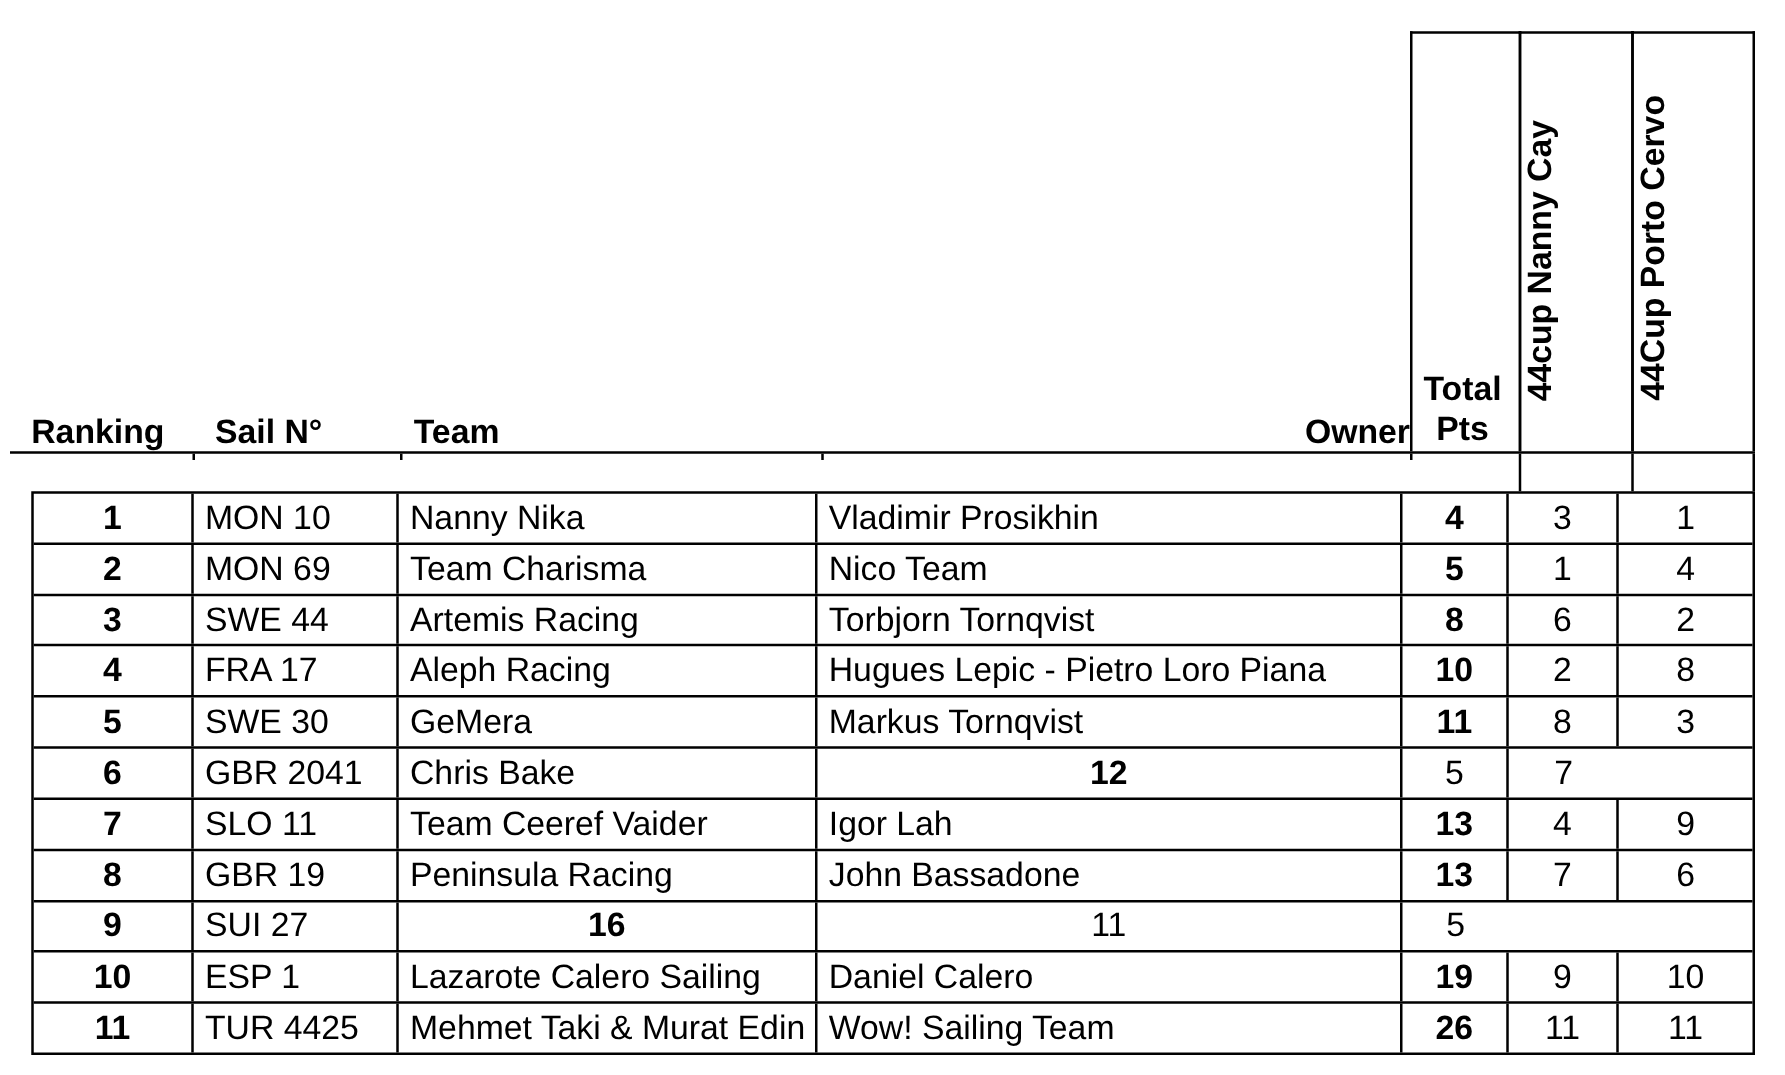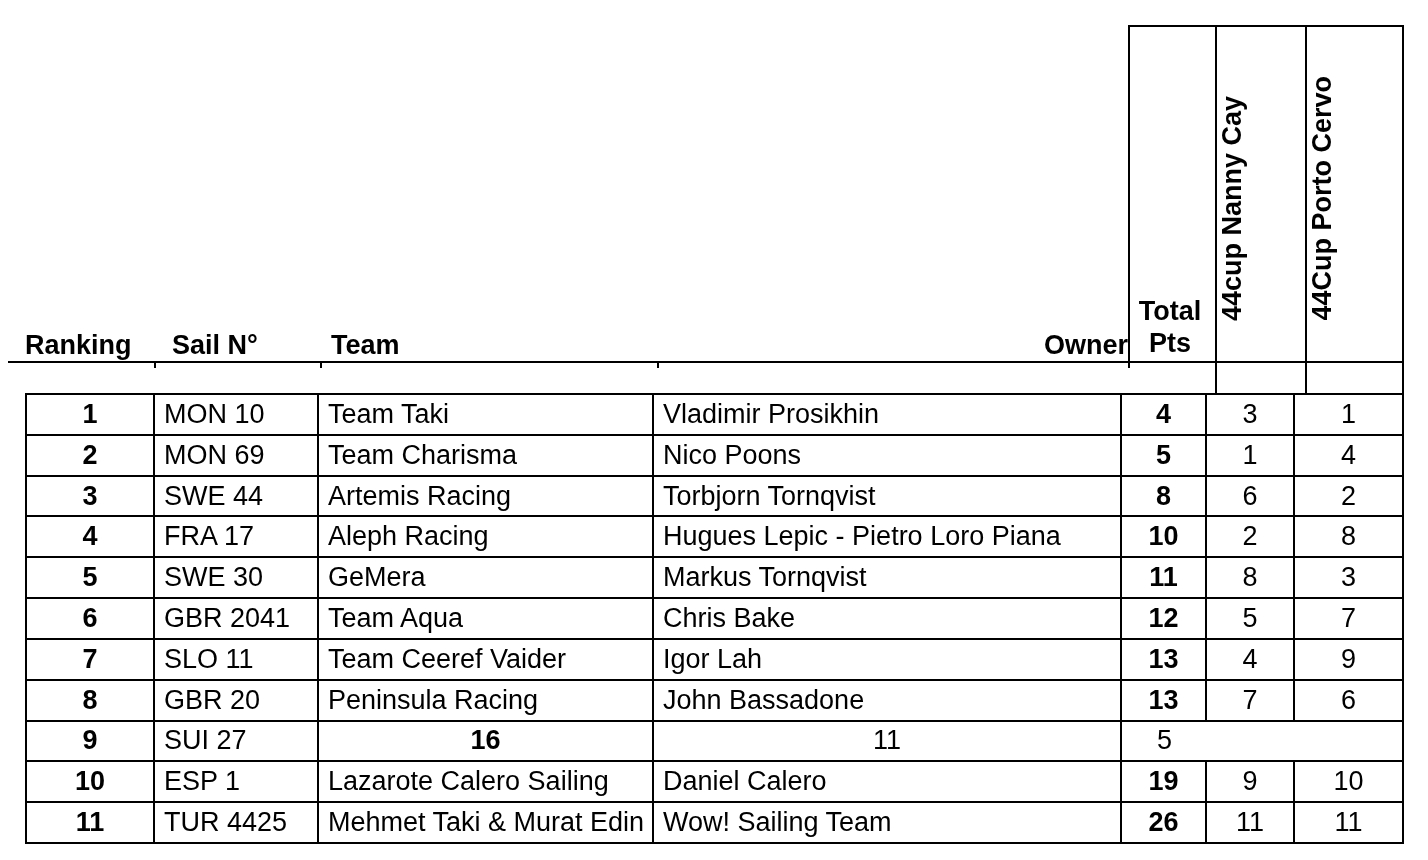--- a/index.html
+++ b/index.html
@@ -95,32 +95,32 @@
   <div class="stub stub3"></div>
   <div class="stub stub4"></div>
   <div class="gapline g1"></div>
   <div class="gapline g2"></div>
   <div class="gapline g3"></div>
 
   <div class="datatable">
     <div class="tr">
       <div class="td center bold">1</div>
       <div class="td lpad">MON 10</div>
-      <div class="td lpad">Team Taki</div>
+      <div class="td lpad">Nanny Nika</div>
       <div class="td lpad">Vladimir Prosikhin</div>
       <div class="td center bold">4</div>
       <div class="td center">3</div>
       <div class="td center">1</div>
     </div>
 
     <div class="tr">
       <div class="td center bold">2</div>
       <div class="td lpad">MON 69</div>
       <div class="td lpad">Team Charisma</div>
-      <div class="td lpad">Nico Poons</div>
+      <div class="td lpad">Nico Team</div>
       <div class="td center bold">5</div>
       <div class="td center">1</div>
       <div class="td center">4</div>
     </div>
 
     <div class="tr">
       <div class="td center bold">3</div>
       <div class="td lpad">SWE 44</div>
       <div class="td lpad">Artemis Racing</div>
       <div class="td lpad">Torbjorn Tornqvist</div>
@@ -145,40 +145,39 @@
       <div class="td lpad">GeMera</div>
       <div class="td lpad">Markus Tornqvist</div>
       <div class="td center bold">11</div>
       <div class="td center">8</div>
       <div class="td center">3</div>
     </div>
 
     <div class="tr">
       <div class="td center bold">6</div>
       <div class="td lpad">GBR 2041</div>
-      <div class="td lpad">Team Aqua</div>
       <div class="td lpad">Chris Bake</div>
       <div class="td center bold">12</div>
       <div class="td center">5</div>
       <div class="td center">7</div>
     </div>
 
     <div class="tr">
       <div class="td center bold">7</div>
       <div class="td lpad">SLO 11</div>
       <div class="td lpad">Team Ceeref Vaider</div>
       <div class="td lpad">Igor Lah</div>
       <div class="td center bold">13</div>
       <div class="td center">4</div>
       <div class="td center">9</div>
     </div>
 
     <div class="tr">
       <div class="td center bold">8</div>
-      <div class="td lpad">GBR 20</div>
+      <div class="td lpad">GBR 19</div>
       <div class="td lpad">Peninsula Racing</div>
       <div class="td lpad">John Bassadone</div>
       <div class="td center bold">13</div>
       <div class="td center">7</div>
       <div class="td center">6</div>
     </div>
 
     <div class="tr">
       <div class="td center bold">9</div>
       <div class="td lpad">SUI 27</div>

